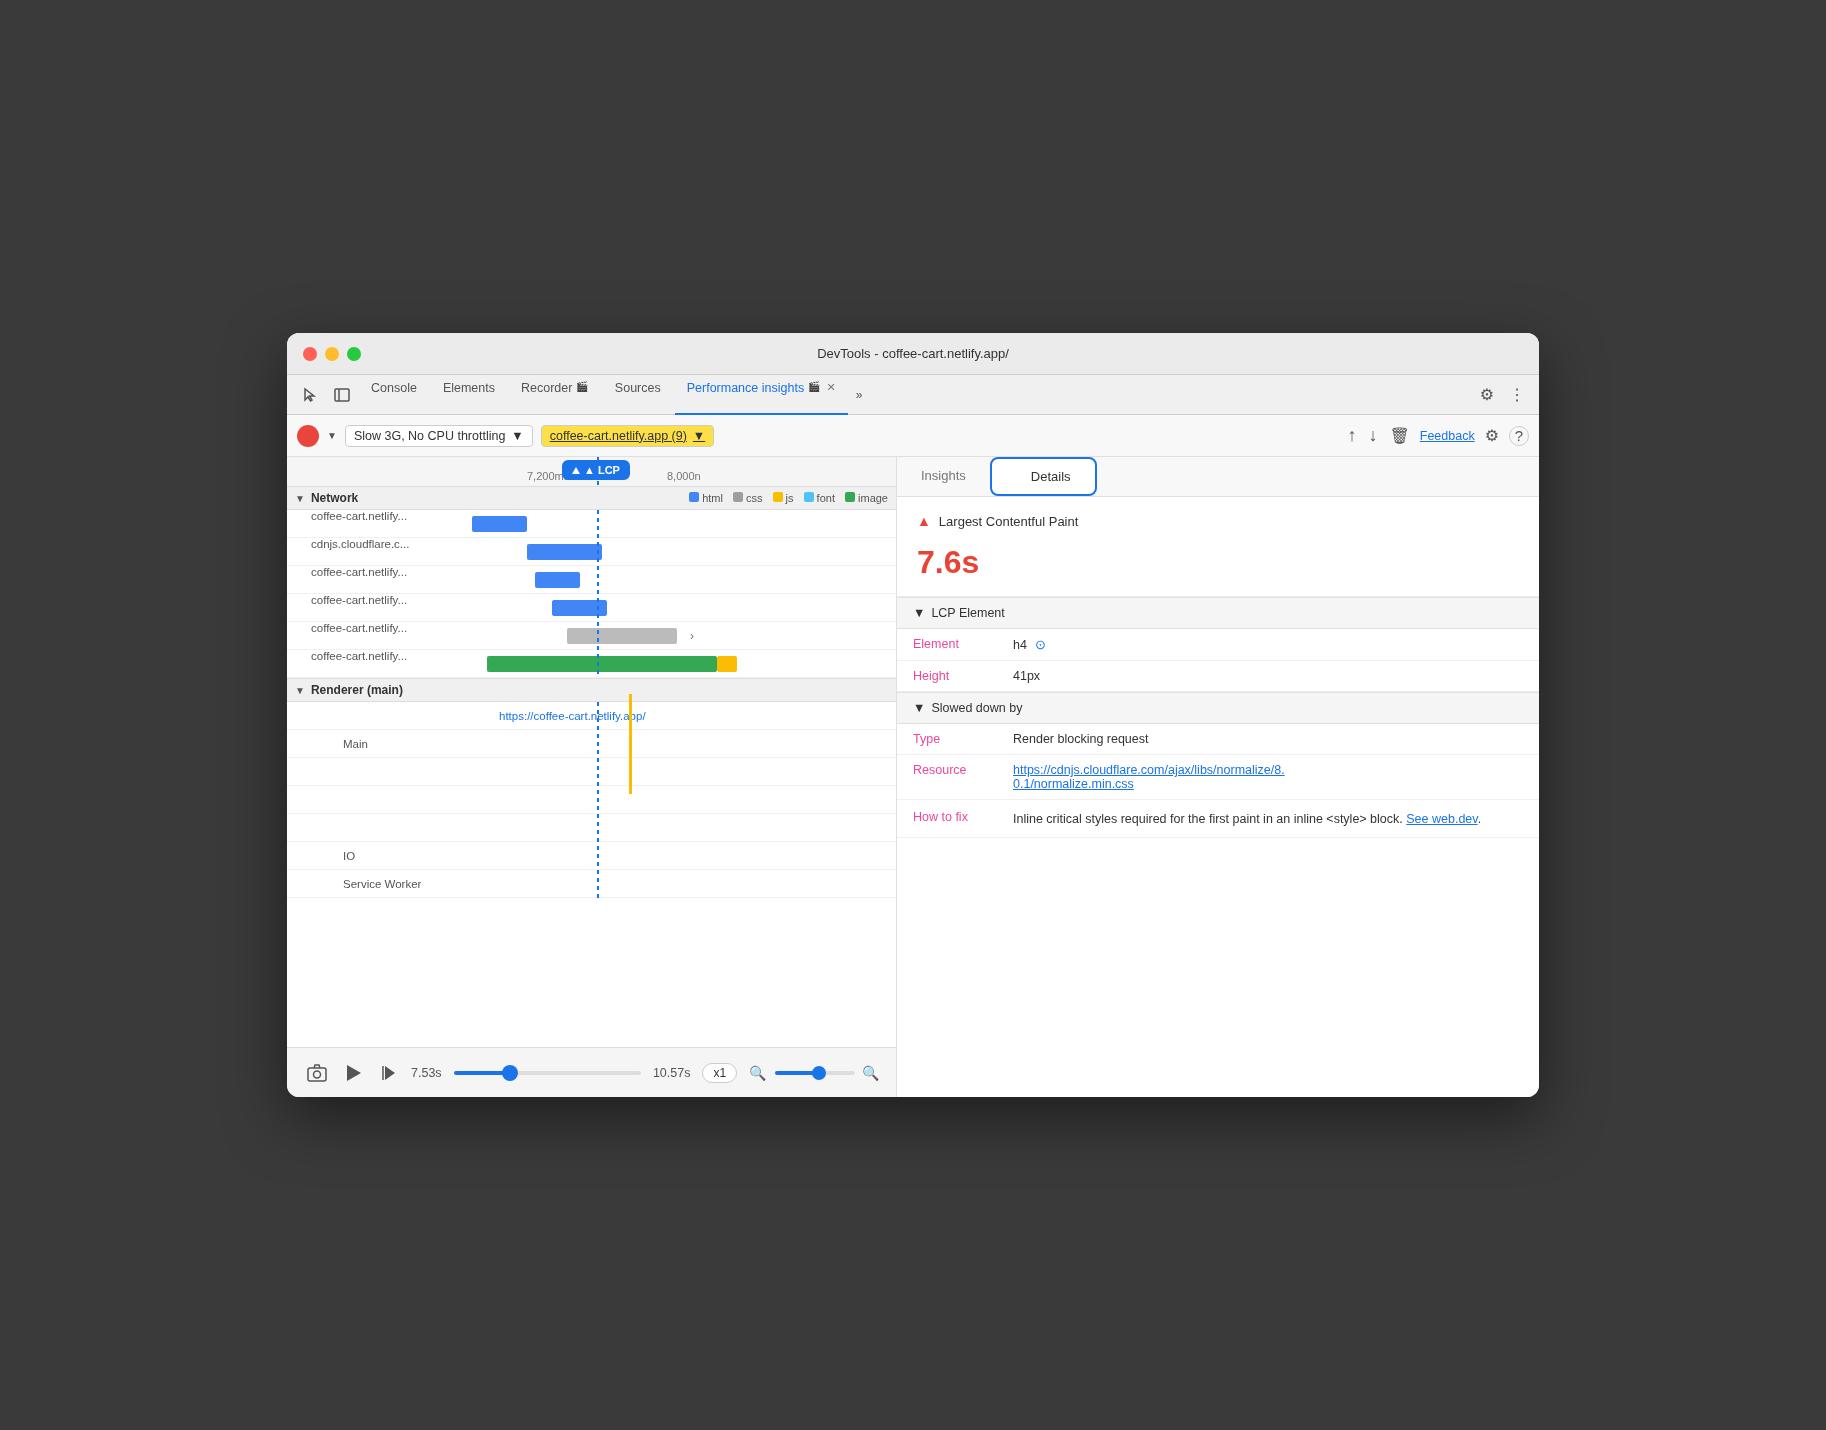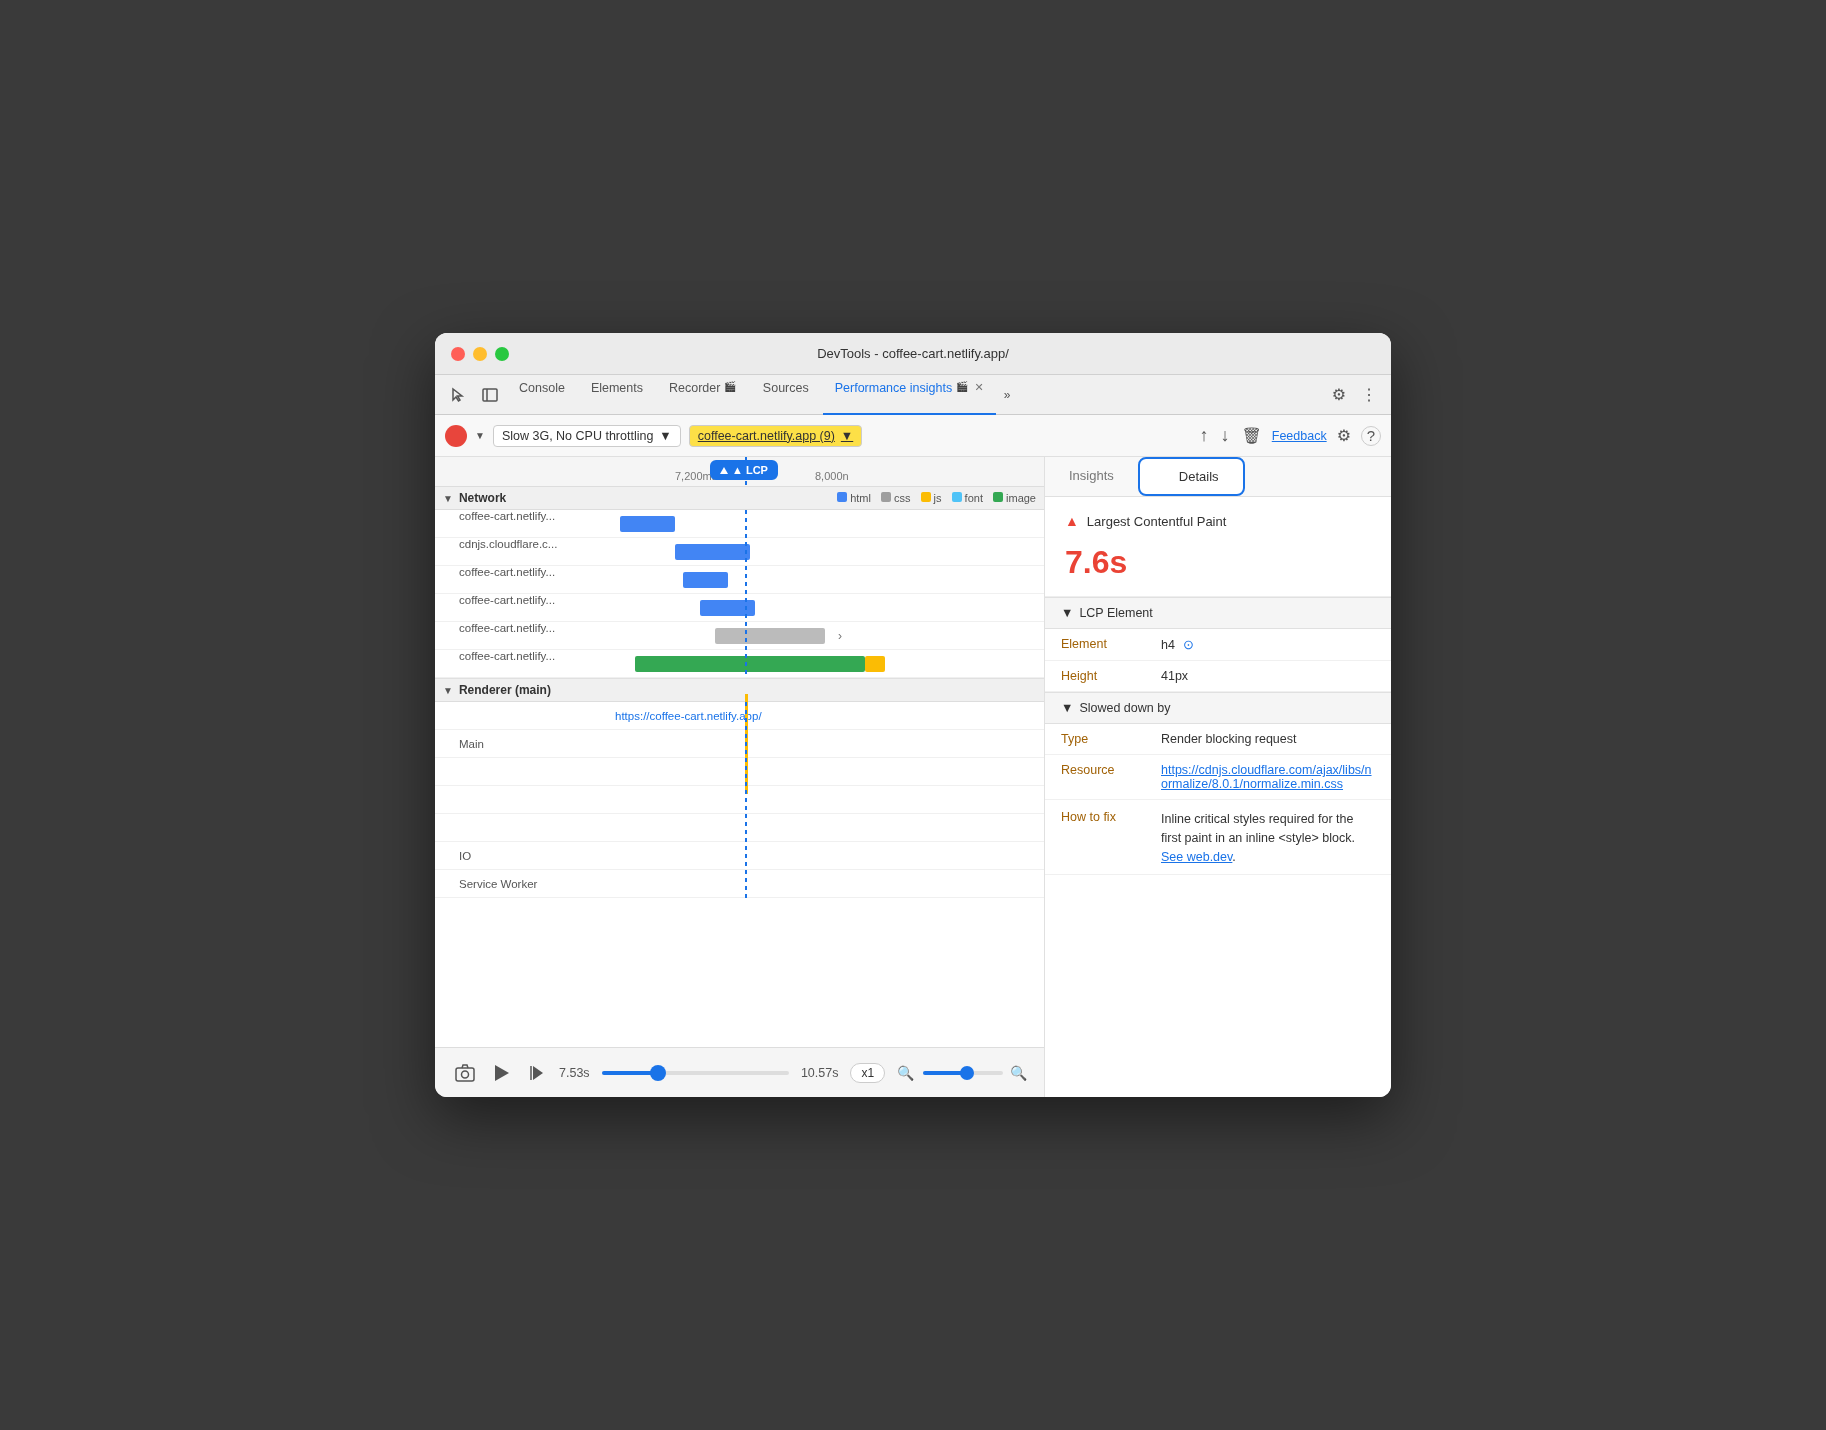--- a/index.html
+++ b/index.html
@@ -5,21 +5,21 @@
     * { box-sizing: border-box; margin: 0; padding: 0; }
     body {
       background: #3a3a3a;
       display: flex;
       justify-content: center;
       align-items: center;
       min-height: 100vh;
       font-family: -apple-system, BlinkMacSystemFont, 'Segoe UI', sans-serif;
     }
     .window {
-      width: 956px;
+      width: 1252px;
       background: #ffffff;
       border-radius: 12px;
       box-shadow: 0 20px 60px rgba(0,0,0,0.5);
       overflow: hidden;
     }
     .title-bar {
       background: #ebebeb;
       height: 42px;
       display: flex;
       align-items: center;
@@ -278,20 +278,21 @@
       height: 28px;
       border-bottom: 1px solid #f0f0f0;
       font-size: 11.5px;
       color: #333;
     }
     .renderer-label {
       width: 180px;
       padding-left: 24px;
       color: #555;
       font-size: 11.5px;
+      margin-left: 32px;
     }
     .renderer-link {
       color: #1a73e8;
       font-size: 11.5px;
       text-decoration: none;
     }
     
     .bottom-controls {
       background: #f5f5f5;
       border-top: 1px solid #ddd;
@@ -453,21 +454,21 @@
       border-top: 1px solid #e0e0e0;
     }
     .detail-row {
       display: flex;
       padding: 8px 16px;
       border-bottom: 1px solid #f0f0f0;
       font-size: 12.5px;
     }
     .detail-key {
       width: 100px;
-      color: #a16207;
+      color: #ec4899;
       flex-shrink: 0;
     }
     .detail-val {
       color: #333;
       display: flex;
       align-items: center;
       gap: 8px;
     }
     .detail-link {
       color: #1a73e8;

